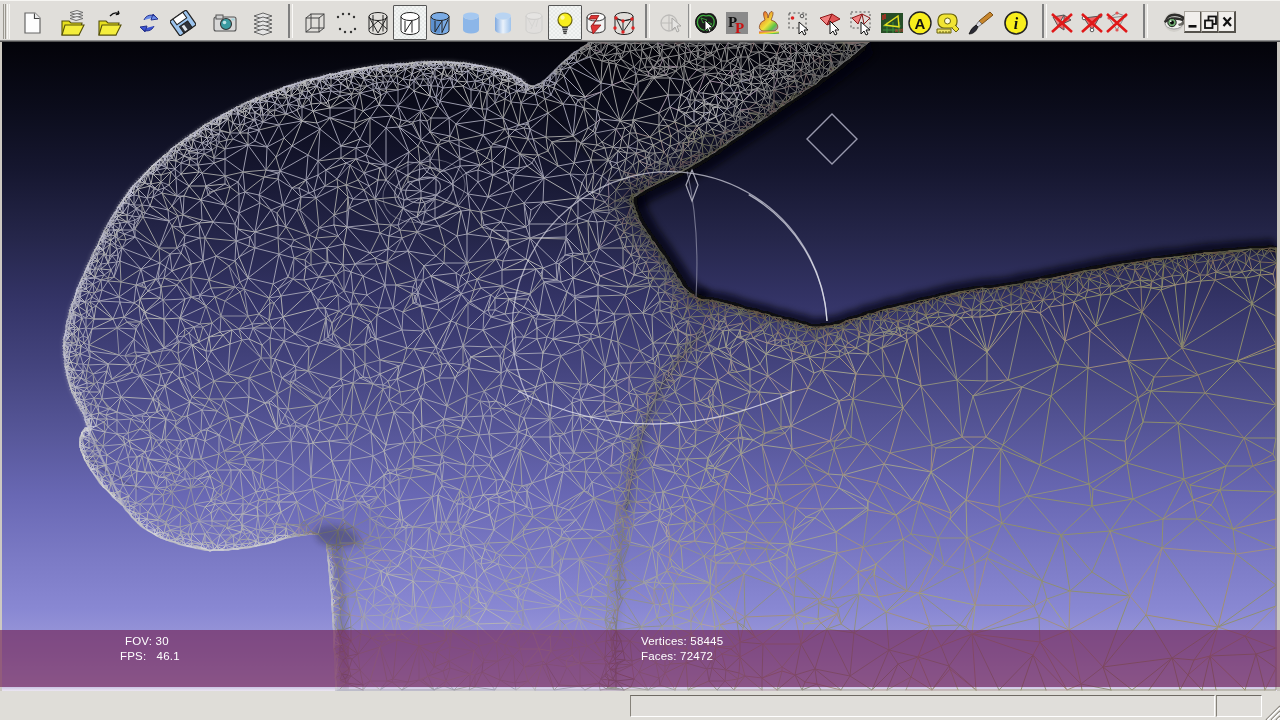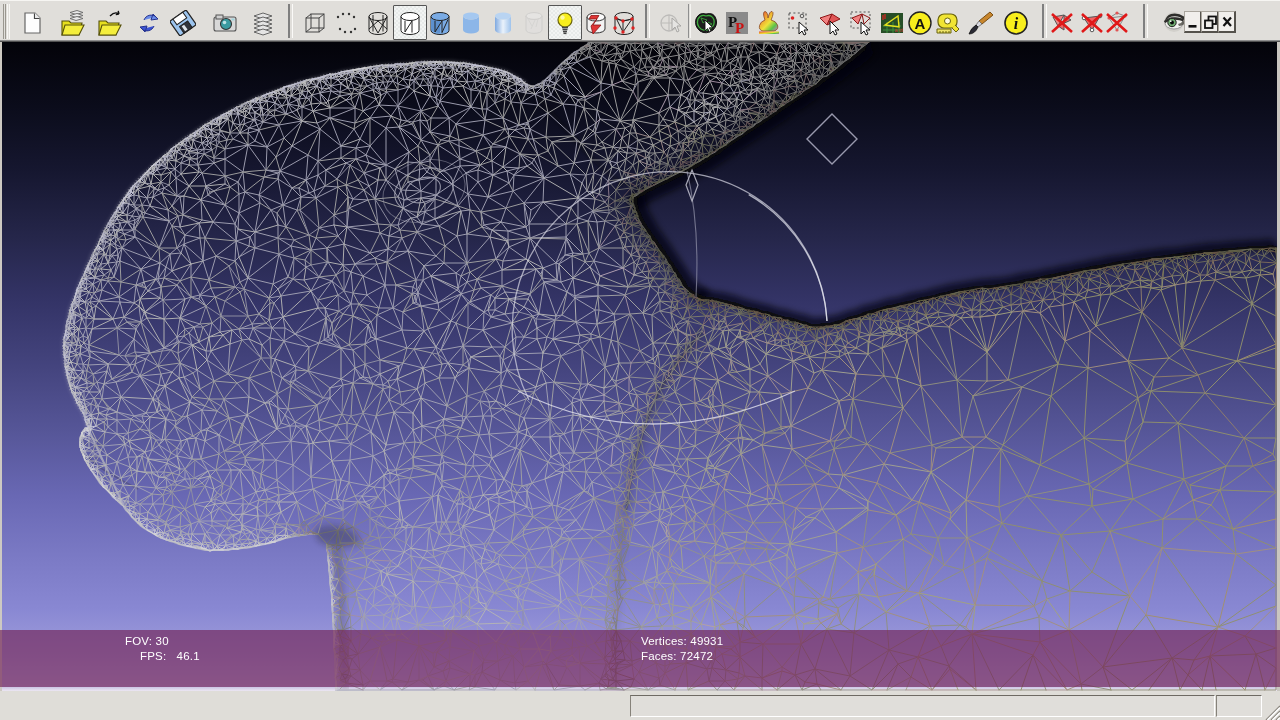--- a/index.html
+++ b/index.html
@@ -499,22 +499,22 @@
           </g>
       </g>
     </svg>
   </div>
 
   <div id="vp-left-border"></div>
   <div id="vp-right-border"></div>
 
   <div id="hudbar"></div>
   <div class="hudtext" style="left:125px;top:634px">FOV: 30</div>
-  <div class="hudtext" style="left:140px;top:649px">FPS:   46.1</div>
-  <div class="hudtext" style="left:641px;top:634px">Vertices: 49931</div>
+  <div class="hudtext" style="left:120px;top:649px">FPS:   46.1</div>
+  <div class="hudtext" style="left:641px;top:634px">Vertices: 58445</div>
   <div class="hudtext" style="left:641px;top:649px">Faces: 72472</div>
 
   <div id="statusbar">
     <div class="sunken" style="left:630px;width:585px">
       <span></span>
     </div>
     <div class="sunken" style="left:1216px;width:46px"></div>
     <svg id="grip" viewBox="0 0 18 18">
       <g stroke-width="1.4">
         <path d="M4 18 L18 4" stroke="#8a867e"></path>

